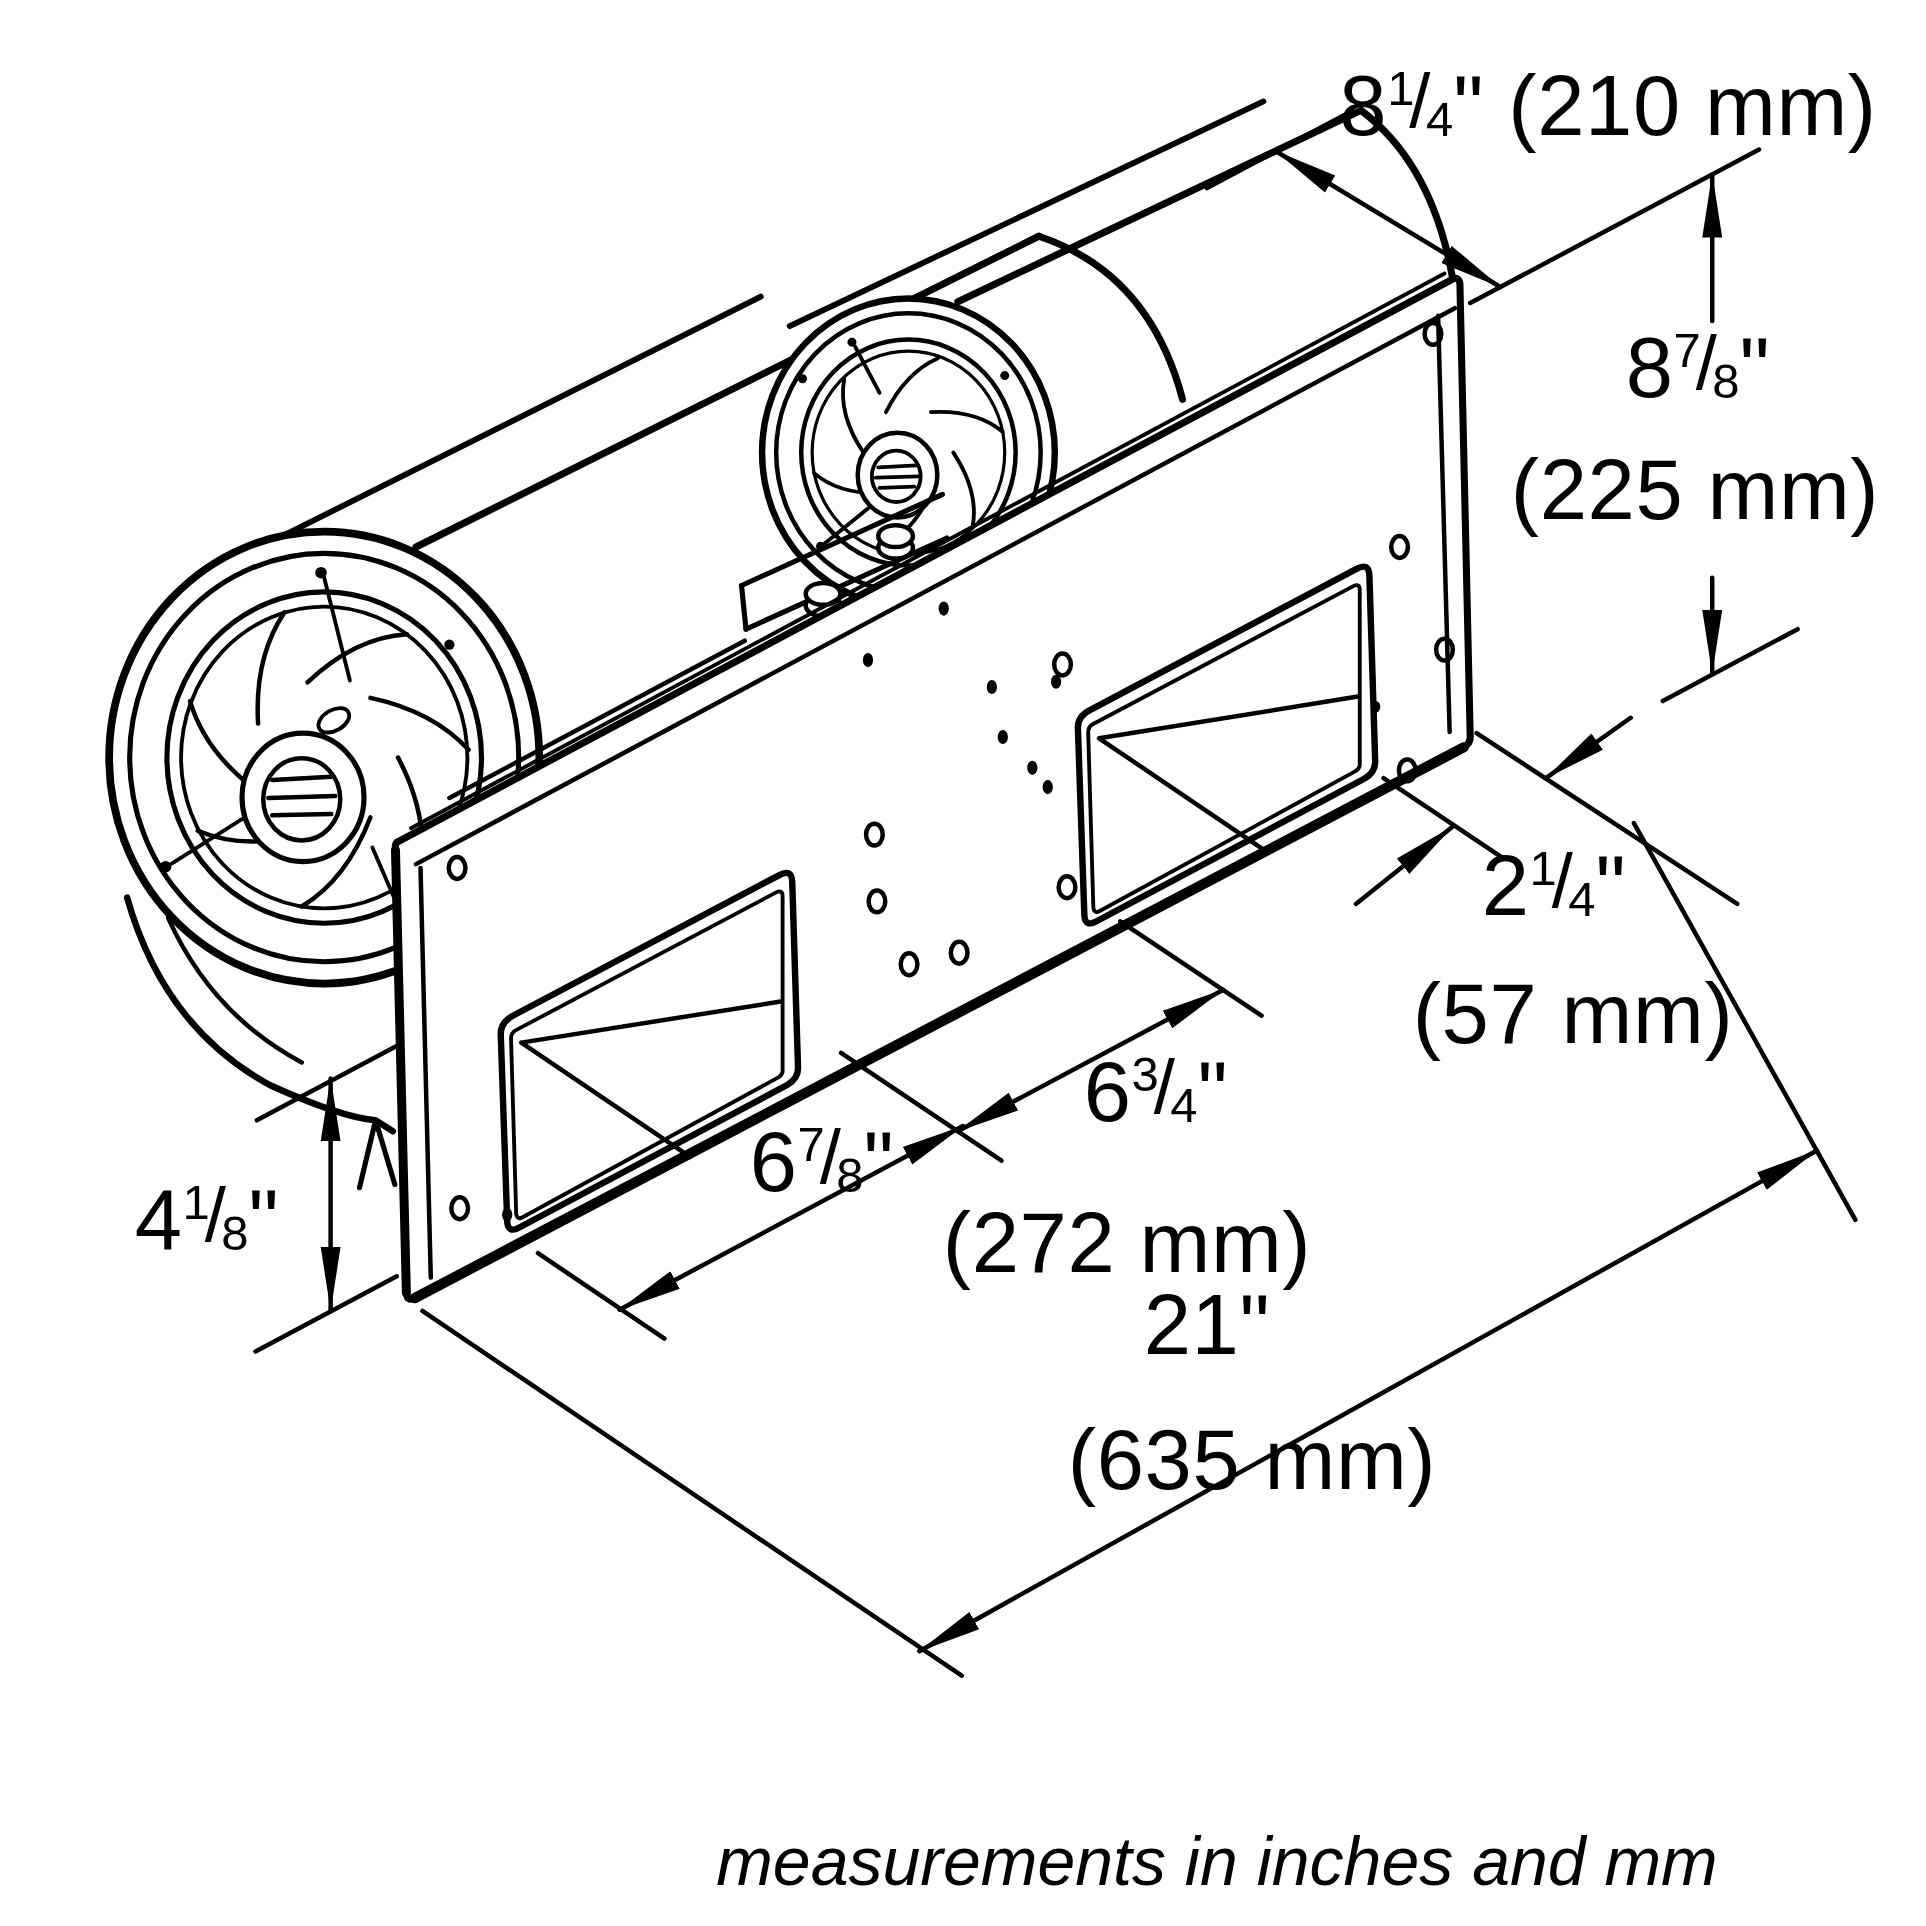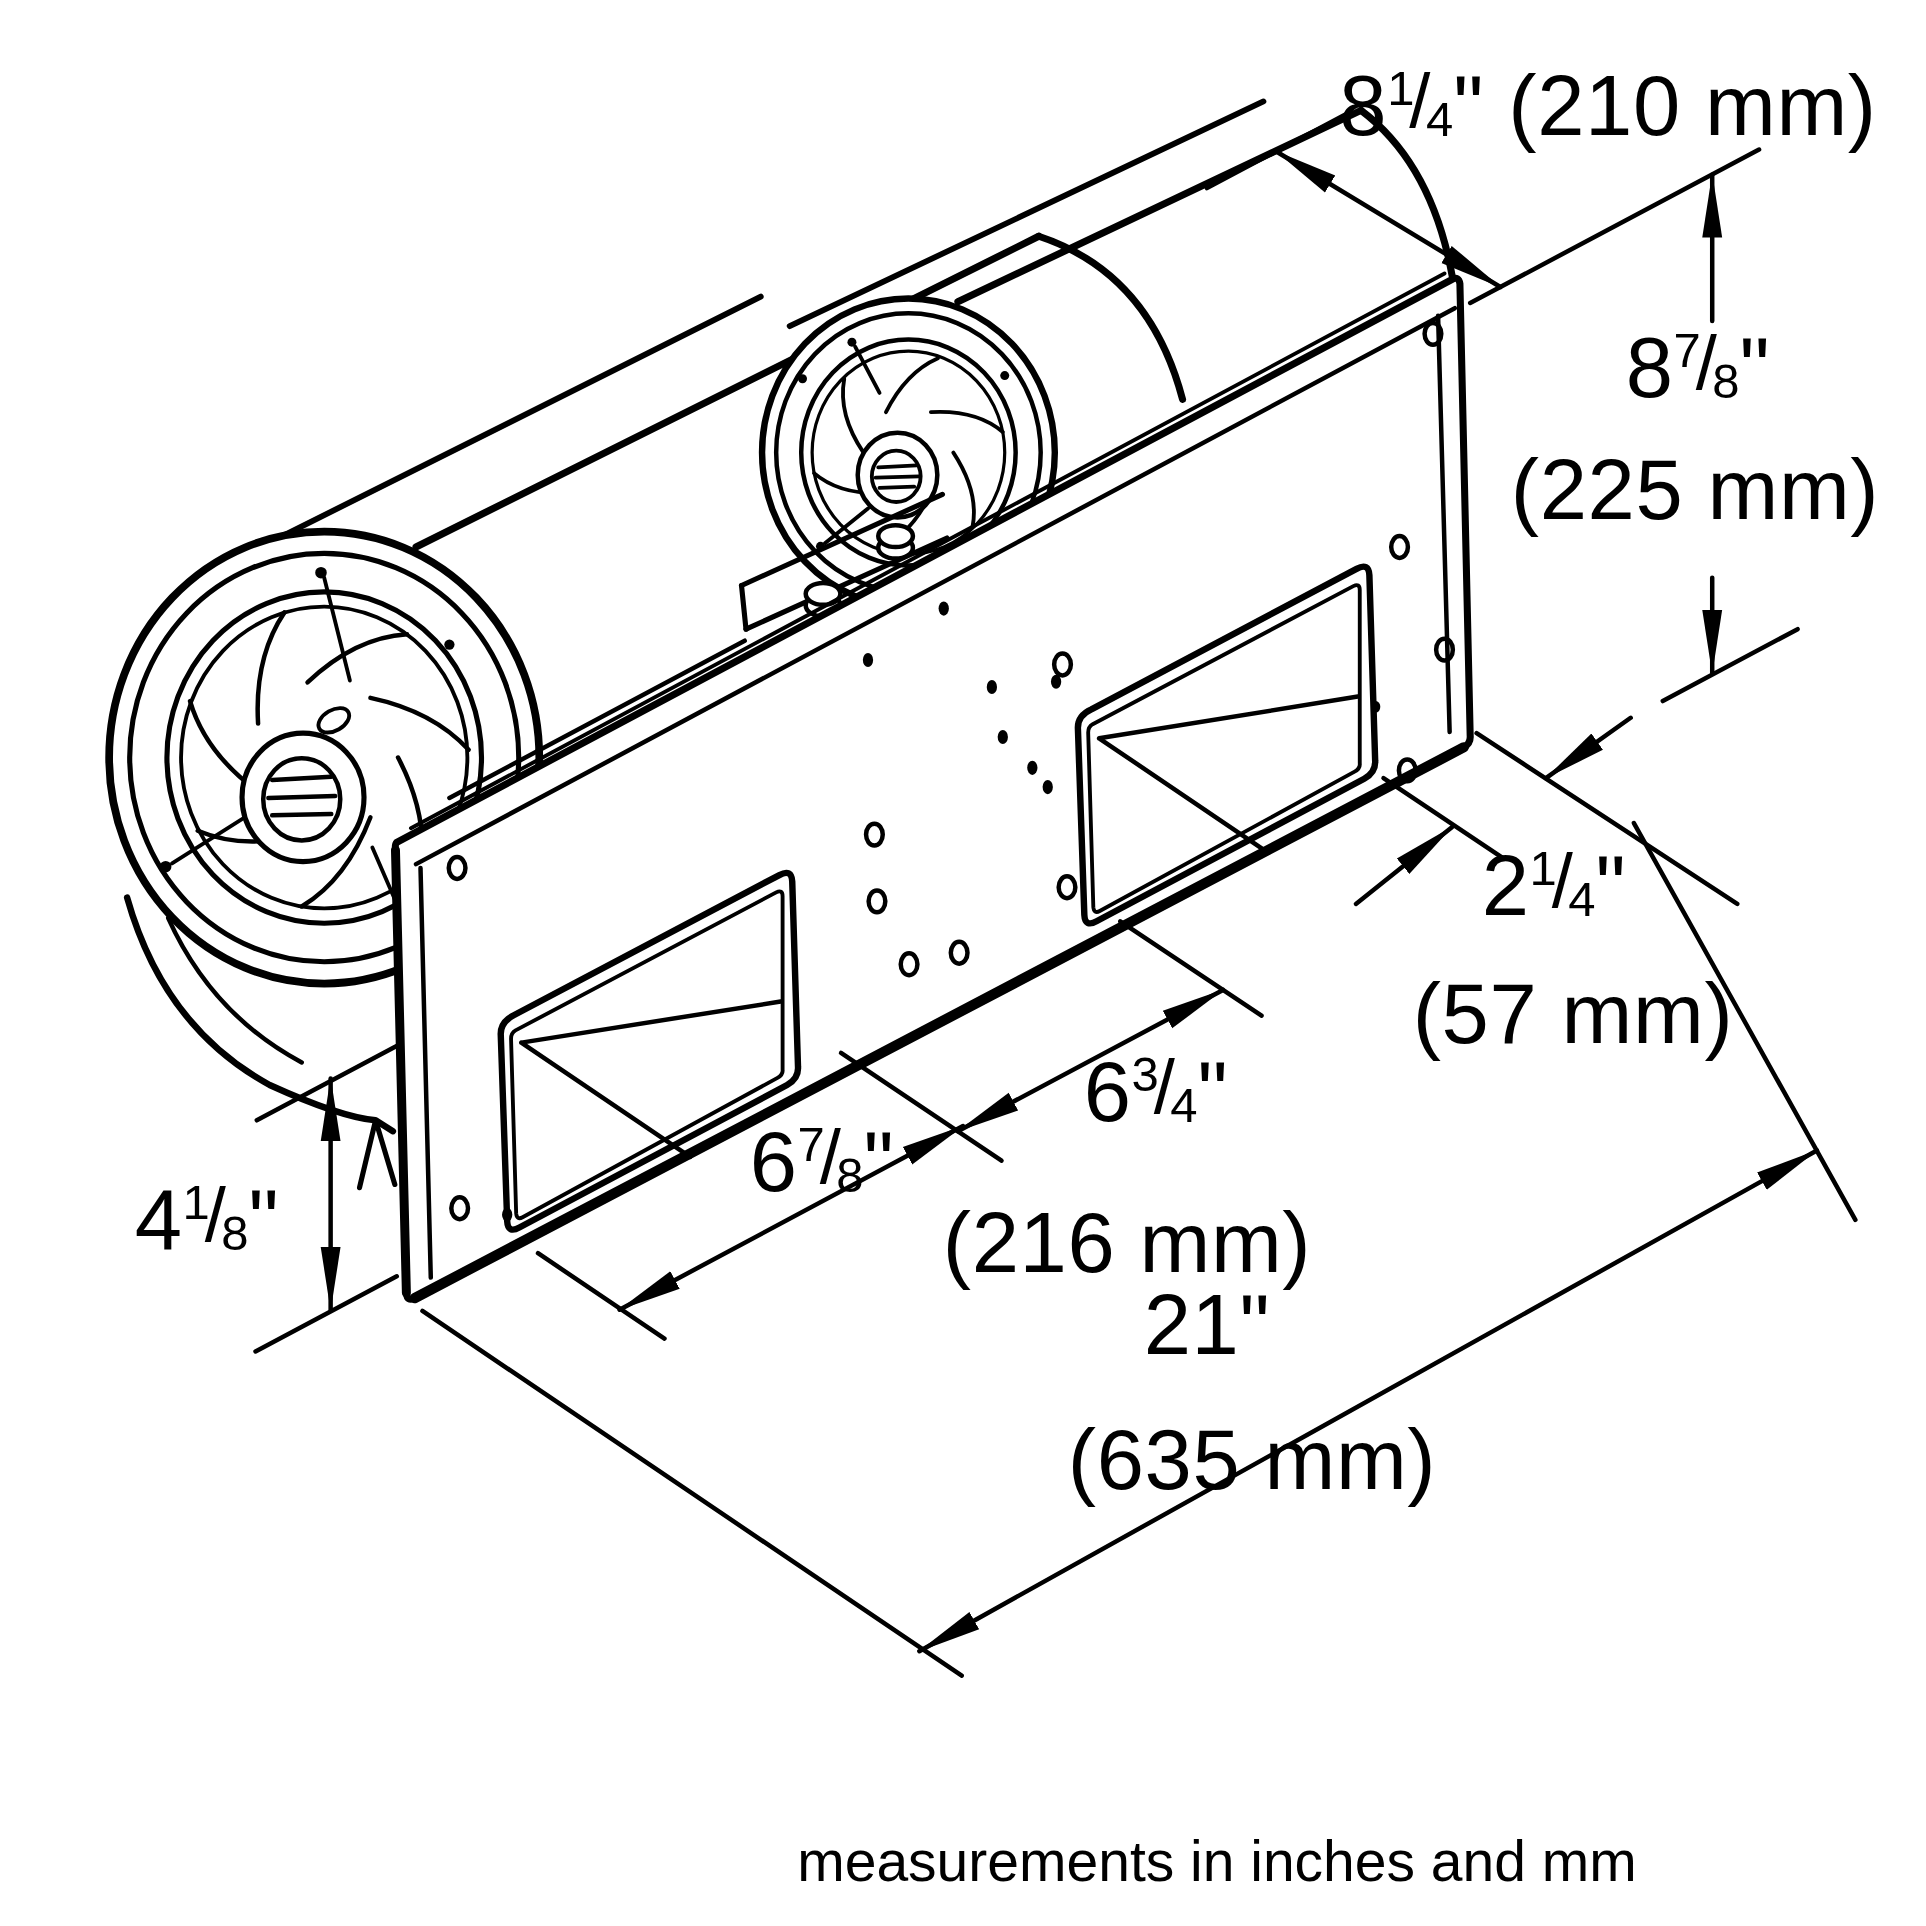--- a/index.html
+++ b/index.html
@@ -5,21 +5,21 @@
   html,body{margin:0;padding:0;background:#fff;}
   #page{position:relative;width:1926px;height:1926px;background:#fff;overflow:hidden;
         font-family:"Liberation Sans",sans-serif;color:#000;}
   #art{position:absolute;left:0;top:0;}
   .dim-label{position:absolute;transform:translate(-50%,-50%);white-space:nowrap;
              font-size:85px;line-height:1;color:#000;letter-spacing:0.6px;}
   .dim-label sup{font-size:49px;vertical-align:29.5px;letter-spacing:0;}
   .dim-label sub{font-size:49px;vertical-align:-1.3px;letter-spacing:0;}
   .dim-label .fs{font-size:76px;vertical-align:7.7px;margin:0 -5.1px;}
   #footer-note{position:absolute;transform:translate(-50%,-50%);white-space:nowrap;
-               font-size:57px;line-height:1;}
+               font-size:68px;line-height:1;font-style:italic;}
 </style>
 </head>
 <body>
 
 <div id="page">
 
   <svg id="art" width="1926" height="1926" viewBox="0 0 3000 3000">
     <defs>
       <marker id="arr" markerUnits="userSpaceOnUse" markerWidth="100" markerHeight="40" viewBox="0 0 10 4" refX="9.8" refY="2" orient="auto-start-reverse">
         <path d="M0,0.45 L10,2 L0,3.55 Z" fill="#000"></path>
@@ -202,21 +202,21 @@
 
   <div class="dim-label" style="left:1608px;top:105px"><span class="w">8</span><sup>1</sup><span class="fs">/</span><sub>4</sub><span class="w">"</span><span class="w">&nbsp;(210 mm)</span></div>
 
   <div class="dim-label" style="left:1698px;top:367px"><span class="w">8</span><sup>7</sup><span class="fs">/</span><sub>8</sub><span class="w">"</span></div>
   <div class="dim-label" style="left:1695px;top:489px">(225 mm)</div>
 
   <div class="dim-label" style="left:1554px;top:885px"><span class="w">2</span><sup>1</sup><span class="fs">/</span><sub>4</sub><span class="w">"</span></div>
   <div class="dim-label" style="left:1573px;top:1013px">(57 mm)</div>
 
   <div class="dim-label" style="left:1156px;top:1091px"><span class="w">6</span><sup>3</sup><span class="fs">/</span><sub>4</sub><span class="w">"</span></div>
-  <div class="dim-label" style="left:1127px;top:1242px">(216 mm)</div>
+  <div class="dim-label" style="left:1127px;top:1242px">(272 mm)</div>
 
   <div class="dim-label" style="left:822px;top:1161px"><span class="w">6</span><sup>7</sup><span class="fs">/</span><sub>8</sub><span class="w">"</span></div>
 
   <div class="dim-label" style="left:1207px;top:1324px"><span class="w">21</span><span class="w">"</span></div>
   <div class="dim-label" style="left:1252px;top:1459px">(635 mm)</div>
 
   <div class="dim-label" style="left:207px;top:1219px"><span class="w">4</span><sup>1</sup><span class="fs">/</span><sub>8</sub><span class="w">"</span></div>
 
   <div id="footer-note" style="left:1217px;top:1861px">measurements in inches and mm</div>
 </div>

